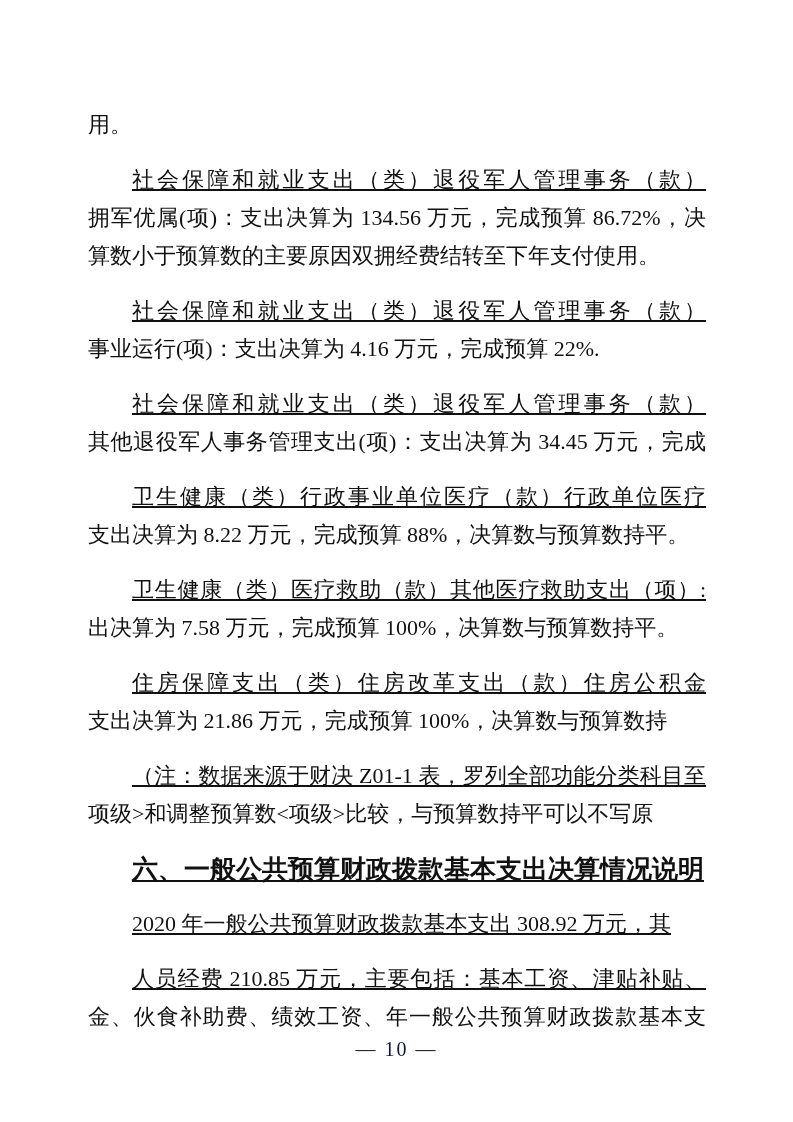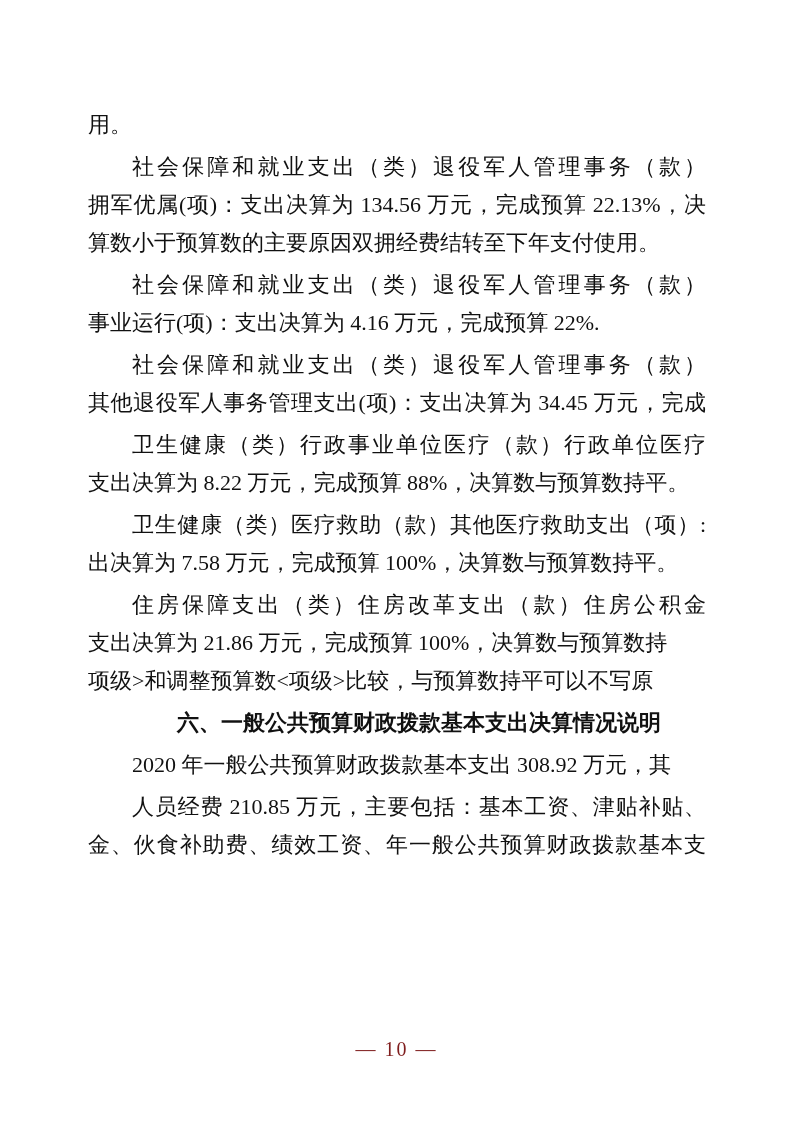--- a/index.html
+++ b/index.html
@@ -23,62 +23,62 @@
     top: 106px;
     width: 618px;
     font-size: 22px;
     line-height: 38px;
   }
   .line {
     height: 38px;
     overflow: hidden;
     text-align: left;
   }
-  .para { margin-top: 4px; }
+  .para { margin-top: 17px; text-decoration: underline; }
   .indent { text-indent: 44px; }
   .stretch {
     text-align: justify;
     text-align-last: justify;
   }
   .heading {
     font-family: "Liberation Sans", "DejaVu Sans", sans-serif;
     font-weight: bold;
-    font-size: 22px;
-    text-align: center;
+    font-size: 26px;
   }
   .footer {
     position: absolute;
     left: 0;
     right: 0;
     top: 1038px;
     text-align: center;
     font-size: 20px;
-    color: #7f1d1d;
+    color: #0f172a;
     letter-spacing: 2px;
   }
 </style>
 </head>
 <body>
 
 <div class="page">
   <div class="content">
     <div class="line">用。</div>
     <div class="line para indent stretch">社会保障和就业支出（类）退役军人管理事务（款）</div>
-    <div class="line stretch">拥军优属(项)：支出决算为 134.56 万元，完成预算 22.13%，决</div>
+    <div class="line stretch">拥军优属(项)：支出决算为 134.56 万元，完成预算 86.72%，决</div>
     <div class="line">算数小于预算数的主要原因双拥经费结转至下年支付使用。</div>
     <div class="line para indent stretch">社会保障和就业支出（类）退役军人管理事务（款）</div>
     <div class="line">事业运行(项)：支出决算为 4.16 万元，完成预算 22%.</div>
     <div class="line para indent stretch">社会保障和就业支出（类）退役军人管理事务（款）</div>
     <div class="line stretch">其他退役军人事务管理支出(项)：支出决算为 34.45 万元，完成</div>
     <div class="line para indent stretch">卫生健康（类）行政事业单位医疗（款）行政单位医疗（项):</div>
     <div class="line">支出决算为 8.22 万元，完成预算 88%，决算数与预算数持平。</div>
     <div class="line para indent stretch">卫生健康（类）医疗救助（款）其他医疗救助支出（项）:支</div>
     <div class="line">出决算为 7.58 万元，完成预算 100%，决算数与预算数持平。</div>
     <div class="line para indent stretch">住房保障支出（类）住房改革支出（款）住房公积金（项）:</div>
     <div class="line">支出决算为 21.86 万元，完成预算 100%，决算数与预算数持平。</div>
+    <div class="line para indent stretch">（注：数据来源于财决 Z01-1 表，罗列全部功能分类科目至</div>
     <div class="line">项级&gt;和调整预算数&lt;项级&gt;比较，与预算数持平可以不写原因。）</div>
     <div class="line para indent heading">六、一般公共预算财政拨款基本支出决算情况说明</div>
     <div class="line para indent">2020 年一般公共预算财政拨款基本支出 308.92 万元，其中：</div>
     <div class="line para indent stretch">人员经费 210.85 万元，主要包括：基本工资、津贴补贴、奖</div>
     <div class="line stretch">金、伙食补助费、绩效工资、年一般公共预算财政拨款基本支出、</div>
   </div>
   <div class="footer">
     <span>— 10 —</span>
   </div>
 </div>

